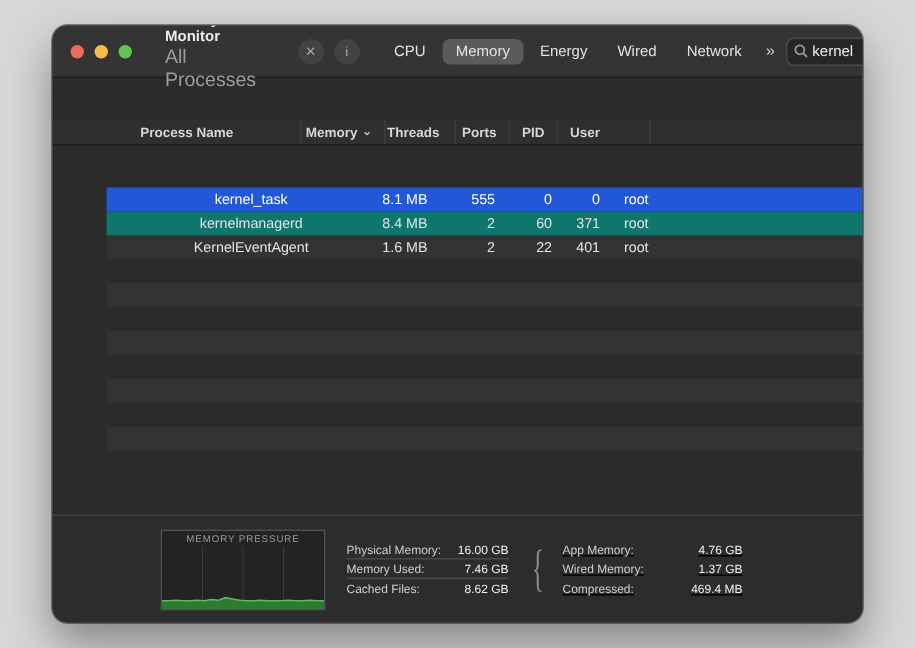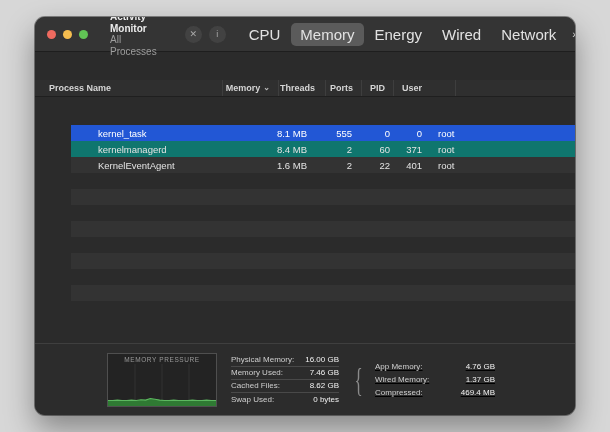--- a/index.html
+++ b/index.html
@@ -28,31 +28,31 @@
     display: flex; align-items: center;
     padding: 0 8px 0 12px;
   }
   .lights { display: flex; gap: 7px; }
   .light { width: 9px; height: 9px; border-radius: 50%; }
   .light.close { background: #ee6a5f; }
   .light.min   { background: #f5bd4f; }
   .light.zoom  { background: #61c455; }
   .titleblock { margin-left: 22px; line-height: 1.15; }
   .title { font-size: 10px; font-weight: bold; color: #ececec; }
-  .subtitle { font-size: 10px; color: #9e9e9e; }
+  .subtitle { font-size: 13px; color: #9e9e9e; }
   .tool-btns { display: flex; gap: 7px; margin-left: 28px; }
   .circle-btn {
     width: 17px; height: 17px; border-radius: 50%;
     background: #424242; color: #a9a9a9;
     display: grid; place-items: center;
     font-size: 9px; line-height: 1; cursor: default;
   }
   .tabs { display: flex; gap: 2px; margin-left: 14px; }
   .tab {
-    font-size: 15px; color: #e2e2e2;
+    font-size: 10px; color: #e2e2e2;
     padding: 3px 9px; border-radius: 5px; cursor: default;
     white-space: nowrap;
   }
   .tab.selected { background: #5b5b5b; }
   .overflow { margin-left: auto; color: #cfcfcf; font-size: 11px; padding: 0 7px; }
   .search {
     width: 121px; height: 19px;
     background: #262626; border: 1px solid #4a4a4a; border-radius: 5px;
     display: flex; align-items: center; gap: 3px; padding: 0 4px;
   }
@@ -63,21 +63,21 @@
   }
 
   
   .thead {
     height: 17px; flex: 0 0 17px;
     background: #2f2f2f; border-bottom: 1px solid #1f1f1f;
     display: flex; align-items: center;
     font-size: 9px; font-weight: bold; color: #d6d6d6;
   }
   .thead > div { height: 100%; display: flex; align-items: center; border-right: 1px solid #3e3e3e; }
-  .c-name   { width: 188px; padding-left: 14px; }
+  .c-name   { width: 166px; padding-left: 14px; justify-content: center; }
   .c-mem    { width: 56px;  justify-content: flex-end; padding-right: 8px; }
   .c-thr    { width: 47px;  justify-content: flex-end; padding-right: 10px; }
   .c-ports  { width: 36px;  justify-content: flex-end; padding-right: 8px; }
   .c-pid    { width: 32px;  justify-content: flex-end; padding-right: 8px; }
   .c-user   { width: 62px;  padding-left: 8px; }
   .c-rest   { flex: 1; border-right: none !important; }
   .sort-chevron { font-size: 8px; color: #bdbdbd; margin-left: 3px; transform: translateY(-1px); }
 
   .tbody { flex: 1; display: flex; flex-direction: column; padding-left: 36px; }
   .trow {
@@ -242,24 +242,20 @@
         <span class="stat-value">16.00 GB</span>
       </div>
       <div class="stat-row">
         <span class="stat-label">Memory Used:</span>
         <span class="stat-value">7.46 GB</span>
       </div>
       <div class="stat-row">
         <span class="stat-label">Cached Files:</span>
         <span class="stat-value">8.62 GB</span>
       </div>
-      <div class="stat-row">
-        <span class="stat-label">Swap Used:</span>
-        <span class="stat-value">0 bytes</span>
-      </div>
     </div>
 
     <div class="brace">{</div>
 
     <div class="stats stats-right">
       <div class="stat-row">
         <span class="stat-label">App Memory:</span>
         <span class="stat-value">4.76 GB</span>
       </div>
       <div class="stat-row">

